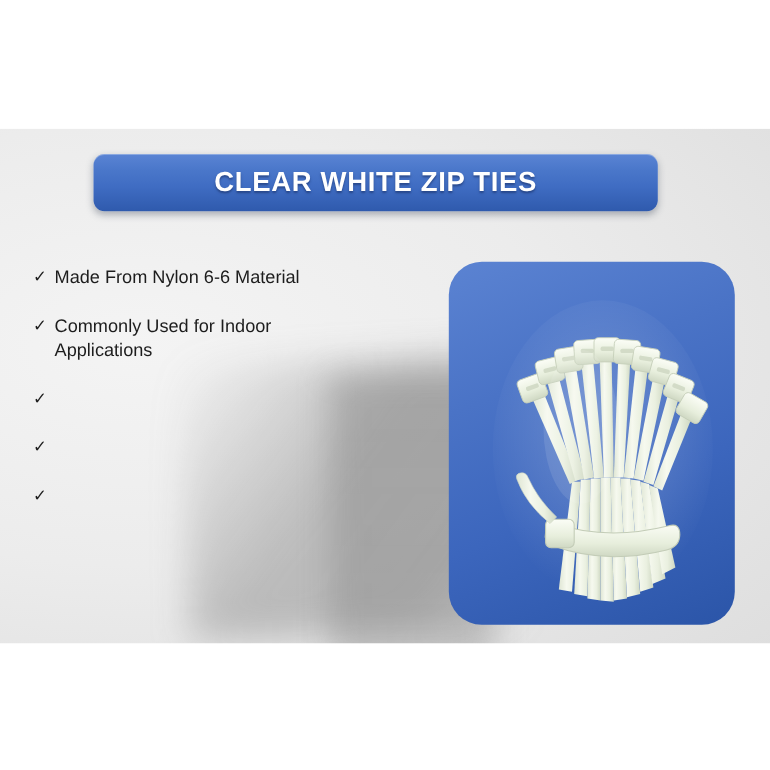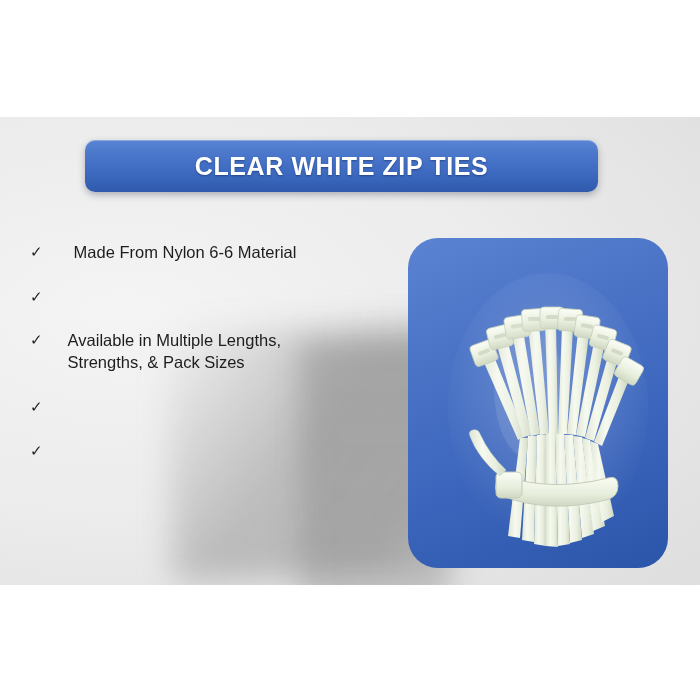--- a/index.html
+++ b/index.html
@@ -98,21 +98,20 @@
   .feature-item.tight-check .check { margin-right: 1px; }
   .check {
     flex: 0 0 auto;
     font-size: 15px;
     line-height: 1.38;
     margin-right: 7px;
     color: #1d1d1d;
   }
   .feature-text {
     white-space: pre-line;
-    margin-left: 24px;
   }
 
   
   .product-panel {
     position: absolute;
     left: 408px;
     top: 121px;          
     width: 260px;
     height: 330px;
     border-radius: 30px;
@@ -155,26 +154,26 @@
 
     <div class="features">
 
       <div class="feature-item">
         <span class="check">✓</span>
         <span class="feature-text">Made From Nylon 6-6 Material</span>
       </div>
 
       <div class="feature-item">
         <span class="check">✓</span>
+        <span class="feature-text">Commonly Used for Indoor
+Applications</span>
       </div>
 
       <div class="feature-item tight-check">
         <span class="check">✓</span>
-        <span class="feature-text">Available in Multiple Lengths,
-Strengths, &amp; Pack Sizes</span>
       </div>
 
       <div class="feature-item">
         <span class="check">✓</span>
       </div>
 
       <div class="feature-item">
         <span class="check">✓</span>
       </div>
 

